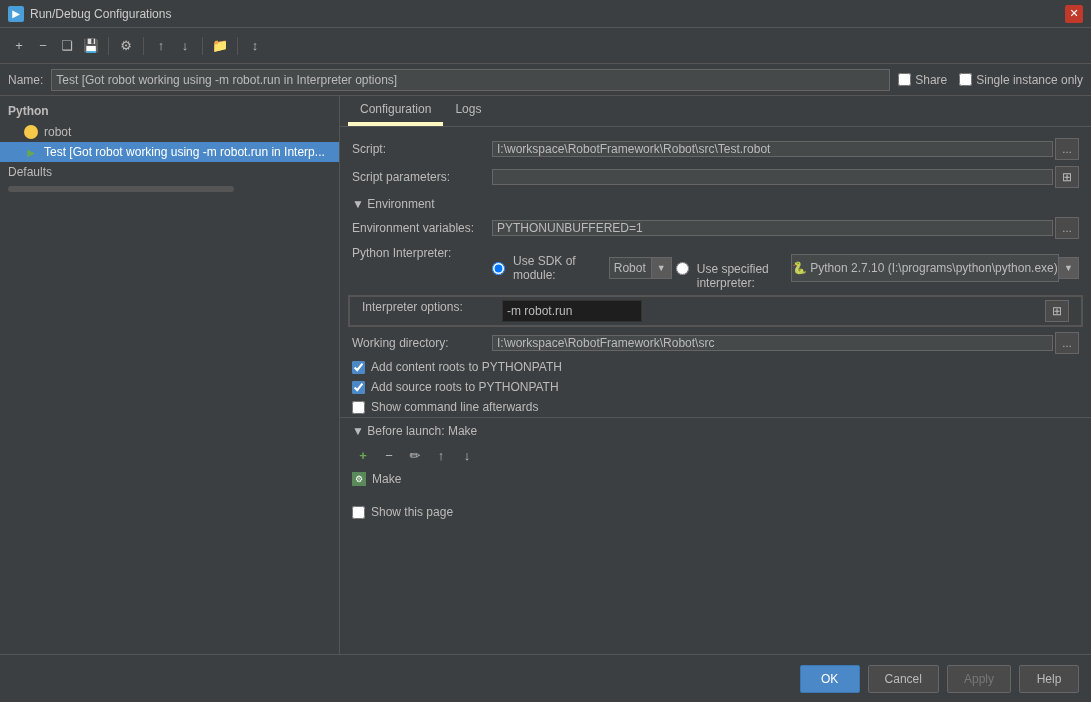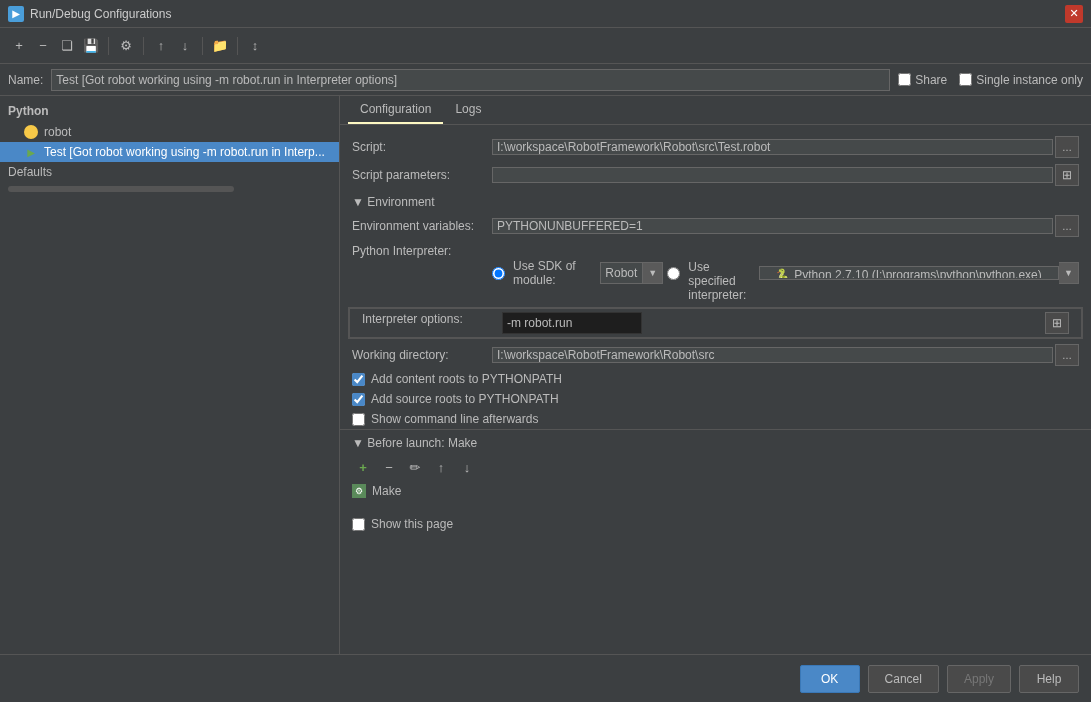--- a/index.html
+++ b/index.html
@@ -196,21 +196,21 @@
     }
     .tab {
       padding: 6px 12px;
       cursor: pointer;
       font-size: 12px;
       color: #bbbbbb;
       border-bottom: 2px solid transparent;
     }
     .tab.active {
       color: #bbbbbb;
-      border-bottom: 2px solid #fef9c3;
+      border-bottom: 4px solid #fef9c3;
     }
 
     
     .config-content {
       flex: 1;
       overflow-y: auto;
       padding: 8px 0;
     }
 
     .form-row {
@@ -489,21 +489,21 @@
                   <option>Robot</option>
                 </select>
                 <div class="select-arrow">▼</div>
               </div>
             </div>
 
             <div style="display:flex; align-items:center; gap:8px;">
               <input type="radio" name="interpreter" style="">
               <label style="color:#bbbbbb; font-size:12px;margin-top:16px;">Use specified interpreter:</label>
               <div class="select-container">
-                <select style="background:#45494a; border:1px solid #666; color:#bbbbbb; padding:1px 16px; font-size:12px; height:14px; flex:1;">
+                <select style="background:#45494a; border:1px solid #666; color:#bbbbbb; padding:1px 0; font-size:12px; height:28px; flex:1;">
                   <option>🐍 Python 2.7.10 (I:\programs\python\python.exe)</option>
                 </select>
                 <div class="select-arrow">▼</div>
               </div>
             </div>
           </div>
         </div>
 
         <div class="interpreter-row">
           <span class="form-label">Interpreter options:</span>

